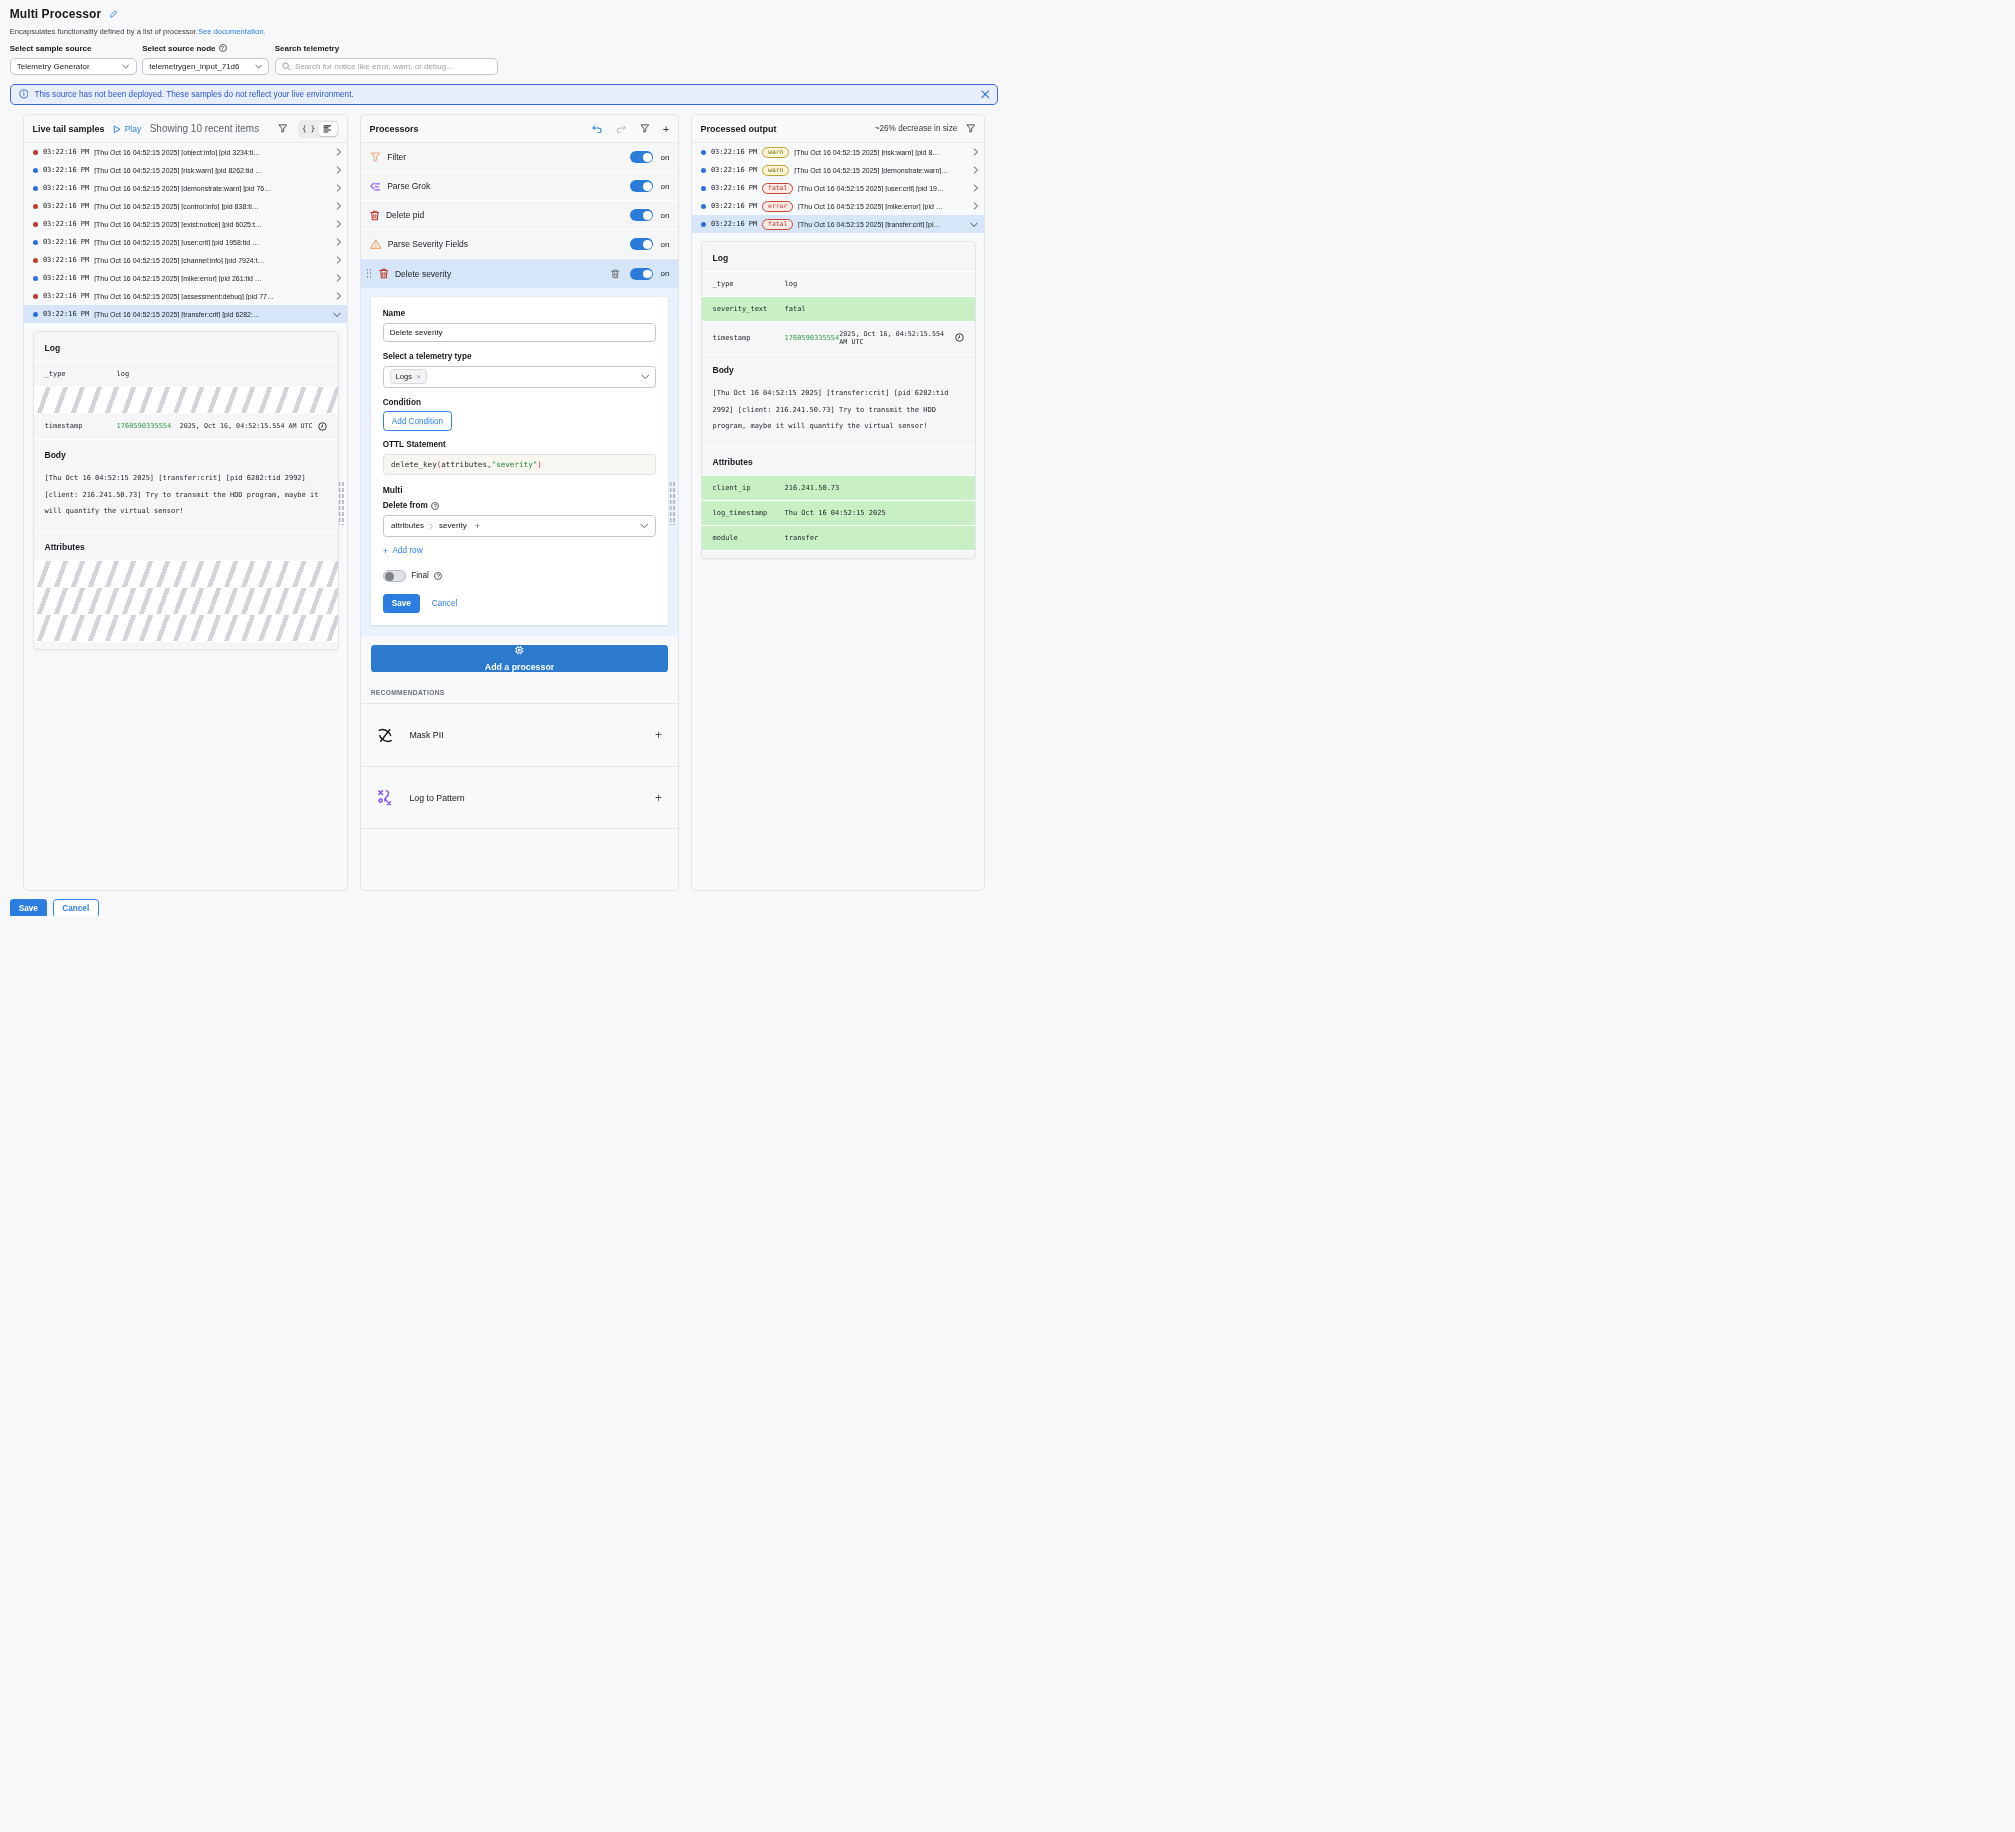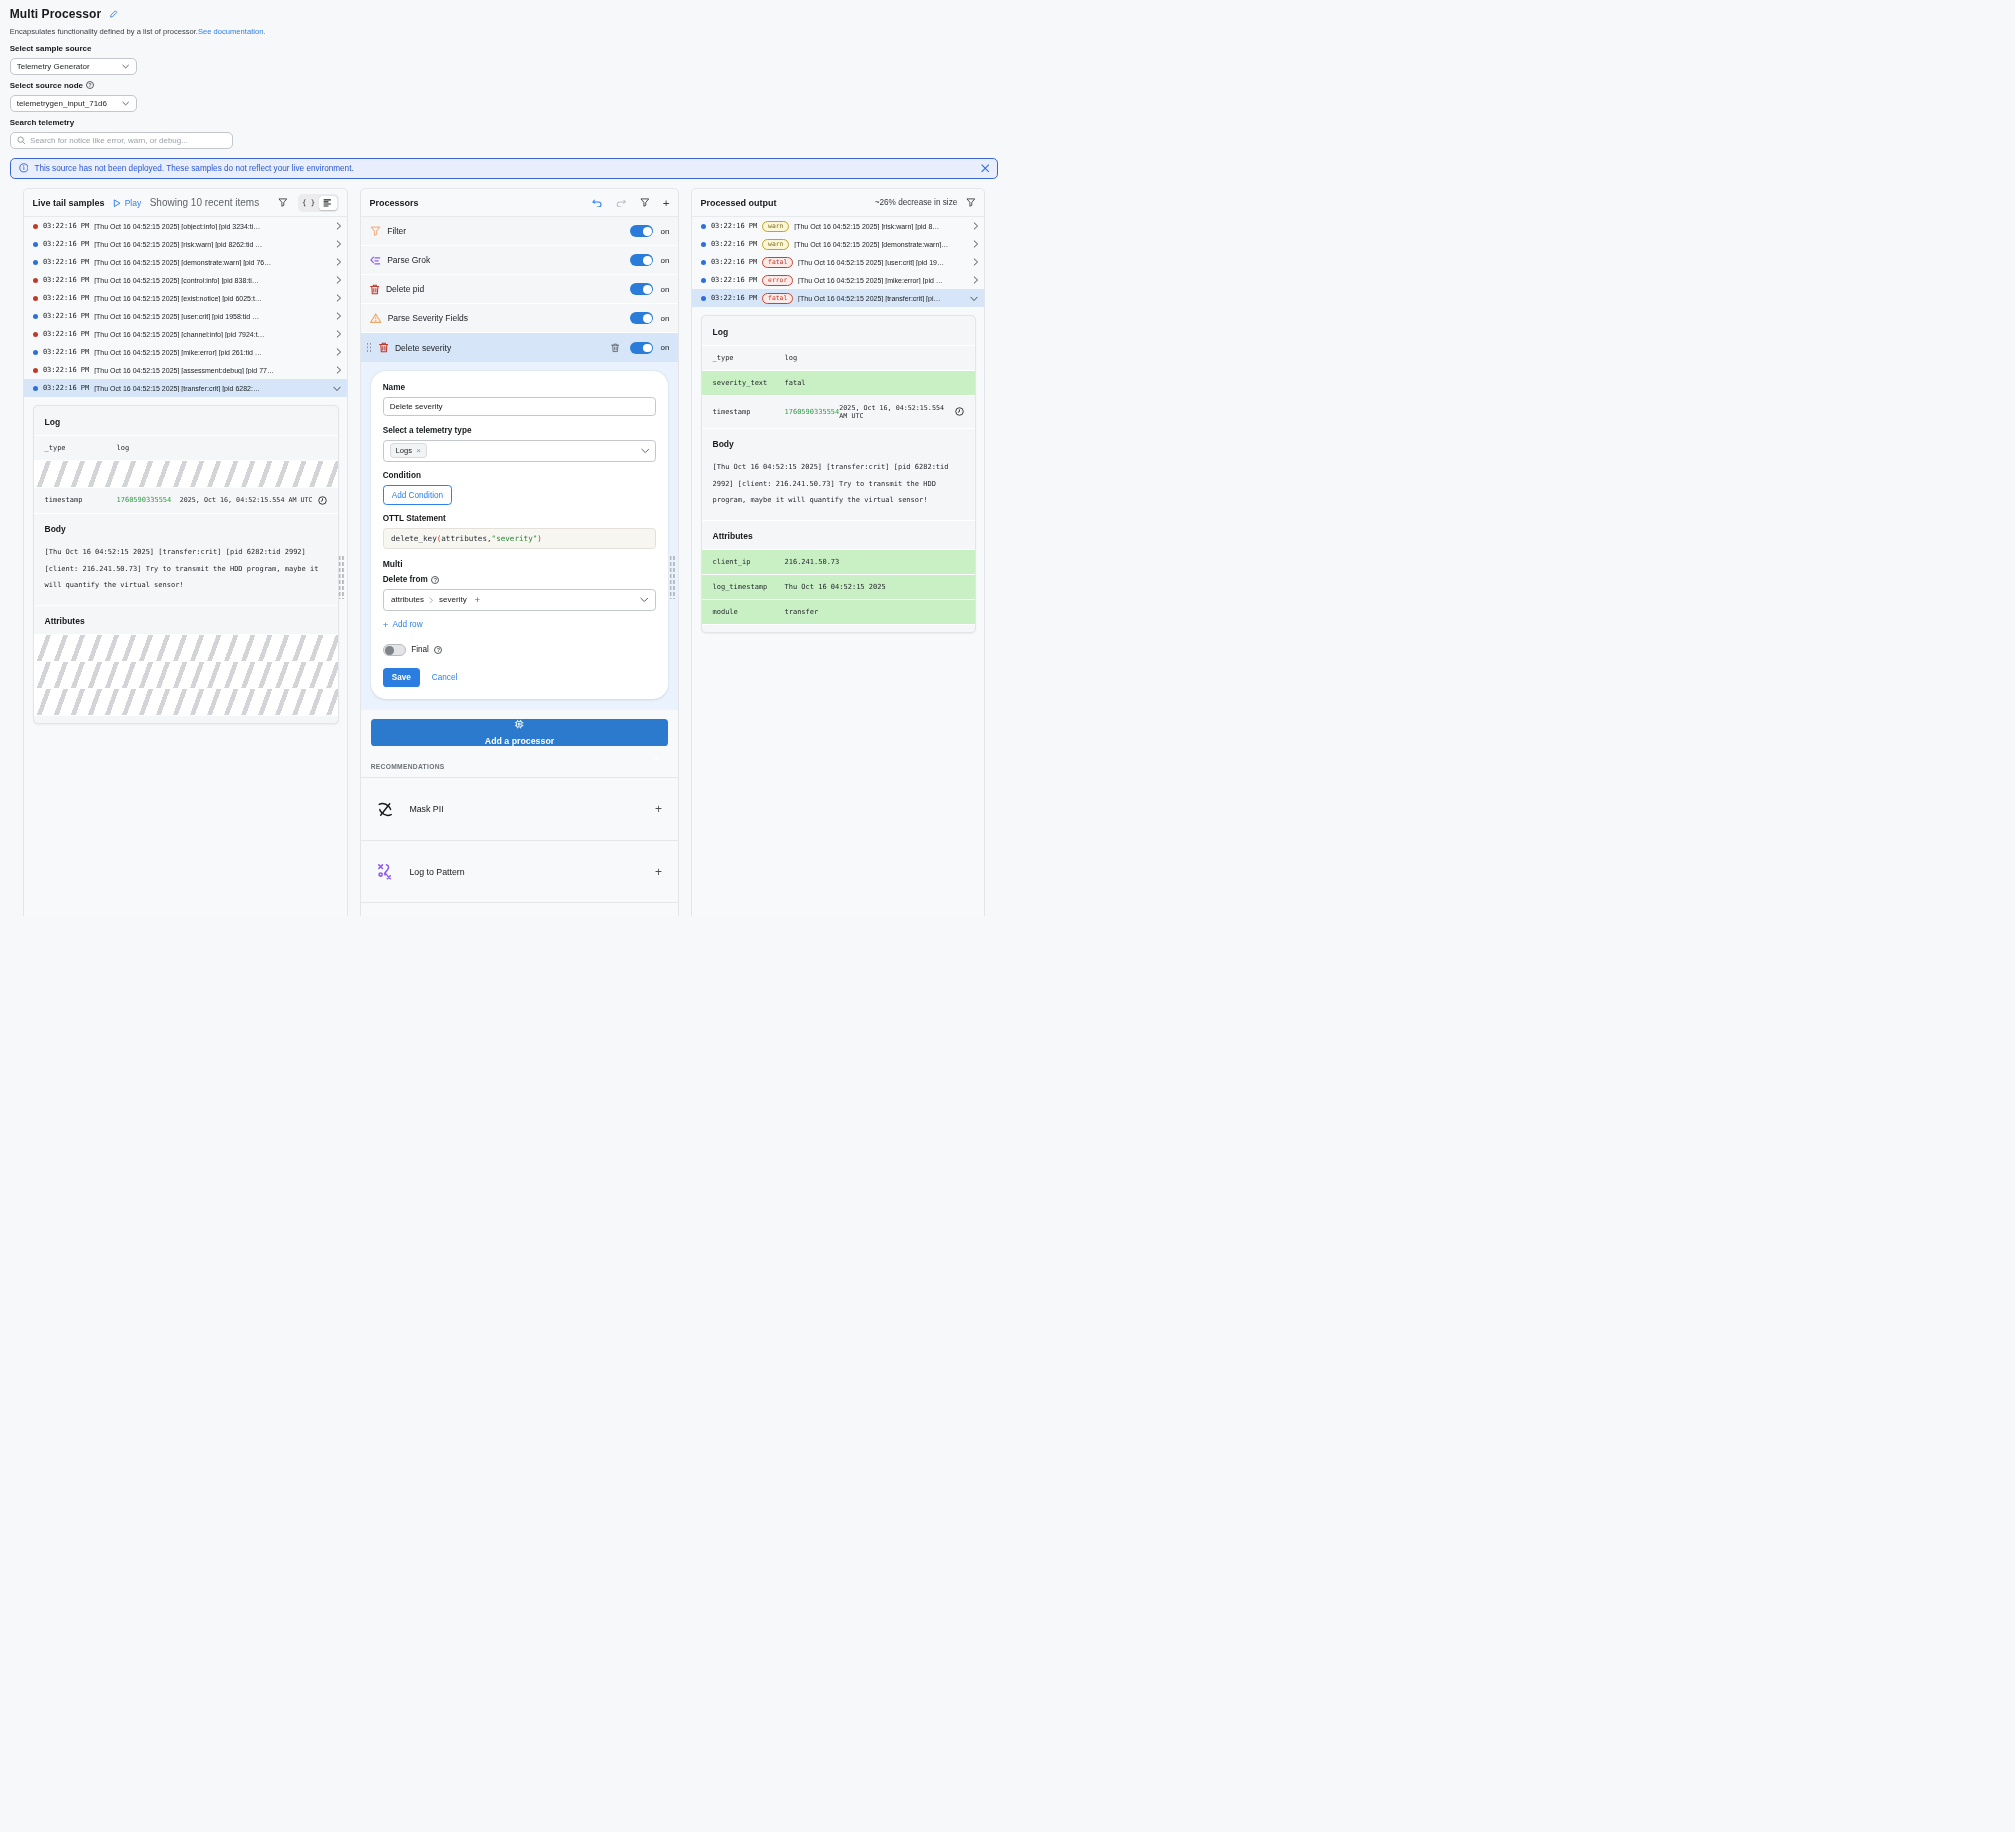--- a/index.html
+++ b/index.html
@@ -14,21 +14,21 @@
   .mono { font-family:"DejaVu Sans Mono", monospace; }
 
   
   .top { padding:7.3px 9.7px 0; }
   .title-row { display:flex; align-items:center; gap:7.3px; }
   .page-title { font-size:12px; font-weight:700; letter-spacing:0.1px; }
   .pencil { display:inline-flex; }
   .subtitle { margin-top:5.5px; font-size:7.6px; color:#3a3f45; }
   .subtitle a { color:#2f80ed; text-decoration:none; }
 
-  .fields-row { display:flex; gap:5.5px; margin-top:8px;flex-direction:column; }
+  .fields-row { display:flex; gap:5.5px; margin-top:8px; }
   .field .f-lab { font-size:8px; font-weight:700; margin-bottom:4.9px; display:flex; align-items:center; gap:3px; }
   .help-circ {
     width:8px; height:8px; border:0.7px solid #565b61; border-radius:50%;
     font-size:5.5px; line-height:6.7px; text-align:center; color:#565b61; font-weight:700; display:inline-block;
   }
   .select-ctl, .search-ctl {
     height:17.6px; background:#fff; border:0.6px solid #c3c6cb; border-radius:5px;
     display:flex; align-items:center; padding:0 6px; font-size:8px; color:#1d2023; gap:4.9px;
   }
   .select-ctl { width:127px; }
@@ -112,21 +112,21 @@
   .toggle { width:23px; height:12px; border-radius:6px; background:#2b7cd9; position:relative; flex:none; cursor:pointer; }
   .toggle::after { content:''; position:absolute; width:8.5px; height:8.5px; border-radius:50%; background:#fff; top:1.8px; right:1.8px; }
   .toggle.off { background:#e3e4e7; border:0.6px solid #b7bac0; }
   .toggle.off::after { left:1.8px; right:auto; background:#7e838a; top:1.2px; }
   .on-lab { font-size:8px; color:#202327; }
   .drag-dots { width:6px; height:11px; flex:none;
     background-image:radial-gradient(#8e9399 0.8px, transparent 0.9px); background-size:3px 3.6px; }
 
   
   .editor-wrap { background:#eaf2fd; padding:8.5px 9.7px 11px; }
-  .editor-card { background:#fff; border-radius:15px; box-shadow:0 0.6px 2.4px rgba(16,24,40,.12); padding:12px; }
+  .editor-card { background:#fff; border-radius:0; box-shadow:0 0.6px 2.4px rgba(16,24,40,.12); padding:12px; }
   .f-label { font-size:8.2px; font-weight:700; margin:9.7px 0 4.9px; display:flex; align-items:center; gap:3.6px; }
   .f-label.first { margin-top:0; }
   .text-input { width:100%; height:19.4px; border:0.6px solid #c3c6cb; border-radius:3.6px; padding:0 6px; font-size:8px; color:#17191c; background:#fff; font-family:"Liberation Sans", sans-serif; }
   .select-box { height:22px; border:0.6px solid #c3c6cb; border-radius:3.6px; background:#fff; display:flex; align-items:center; gap:4.9px; padding:0 6px; }
   .chip { display:inline-flex; align-items:center; gap:4.2px; height:15px; padding:0 4.9px; background:#f2f3f5; border:0.6px solid #d7d9dd; border-radius:3.6px; font-size:7.6px; color:#1d2023; }
   .chip .x { color:#8a8f96; font-size:8px; cursor:pointer; }
   .box-chev { margin-left:auto; display:flex; }
   .btn-outline-blue { display:inline-flex; align-items:center; height:19.4px; padding:0 8px; border:0.9px solid #2f80ed; color:#2f80ed; background:#fff; border-radius:3.6px; font-size:8.2px; cursor:pointer; }
   .code-box { height:21px; background:#f7f6f1; border:0.6px solid #e3e1d9; border-radius:3.6px; display:flex; align-items:center; padding:0 7.3px; font-family:"DejaVu Sans Mono", monospace; font-size:7.6px; }
   .tok-fn { color:#2d3138; } .tok-paren { color:#c0392b; } .tok-arg { color:#2d3138; } .tok-str { color:#2e8b3d; }

